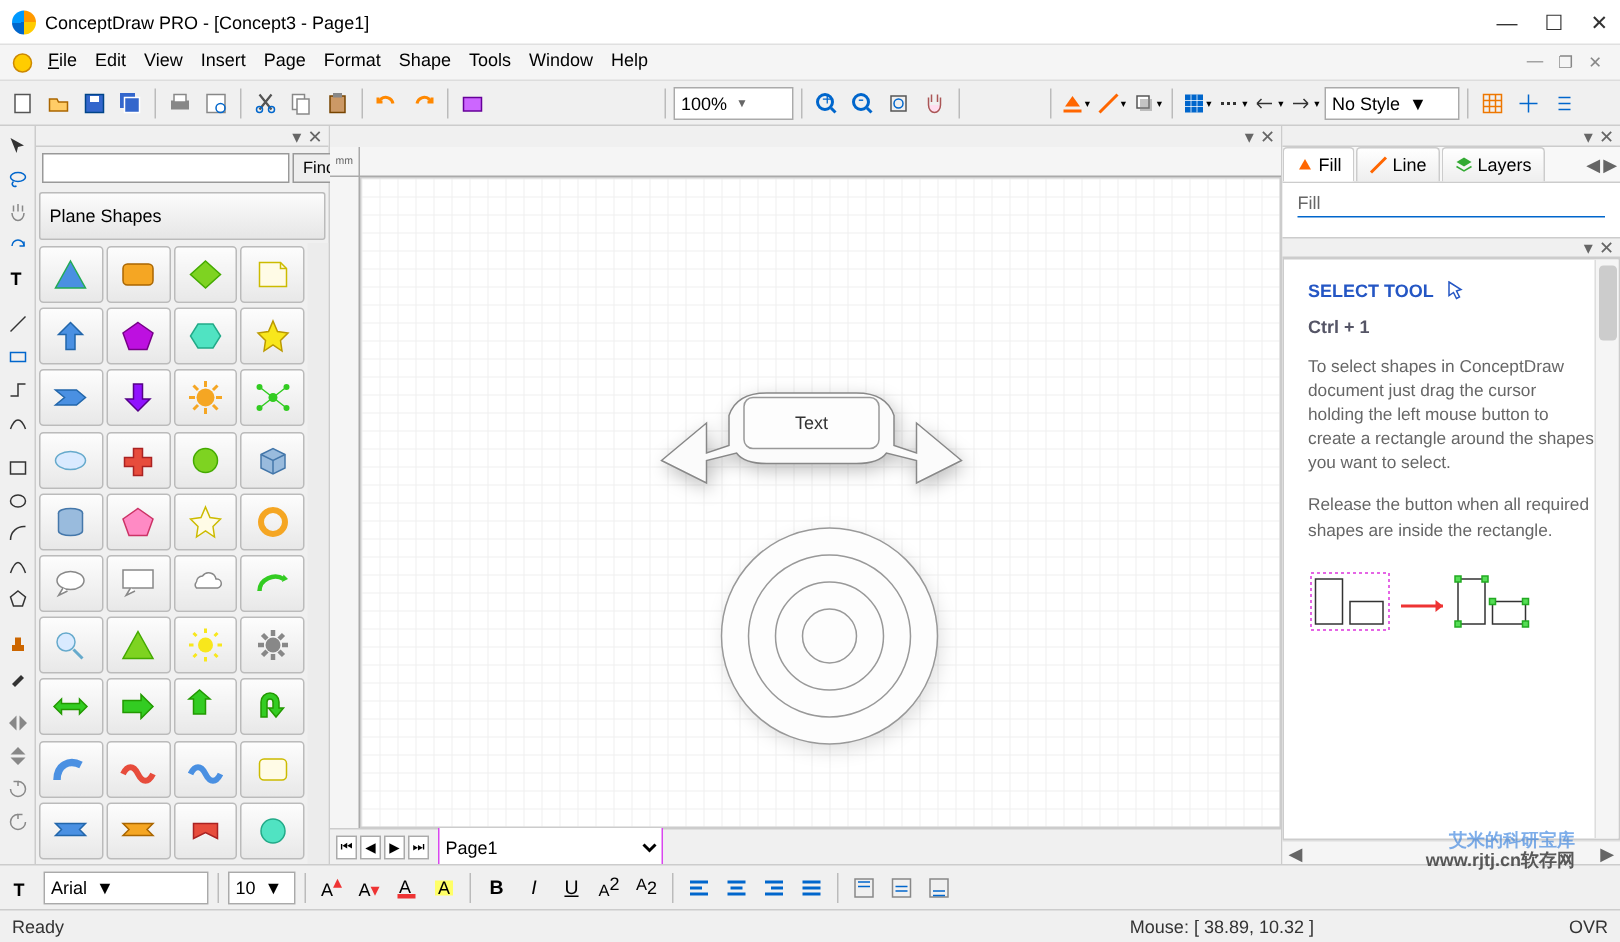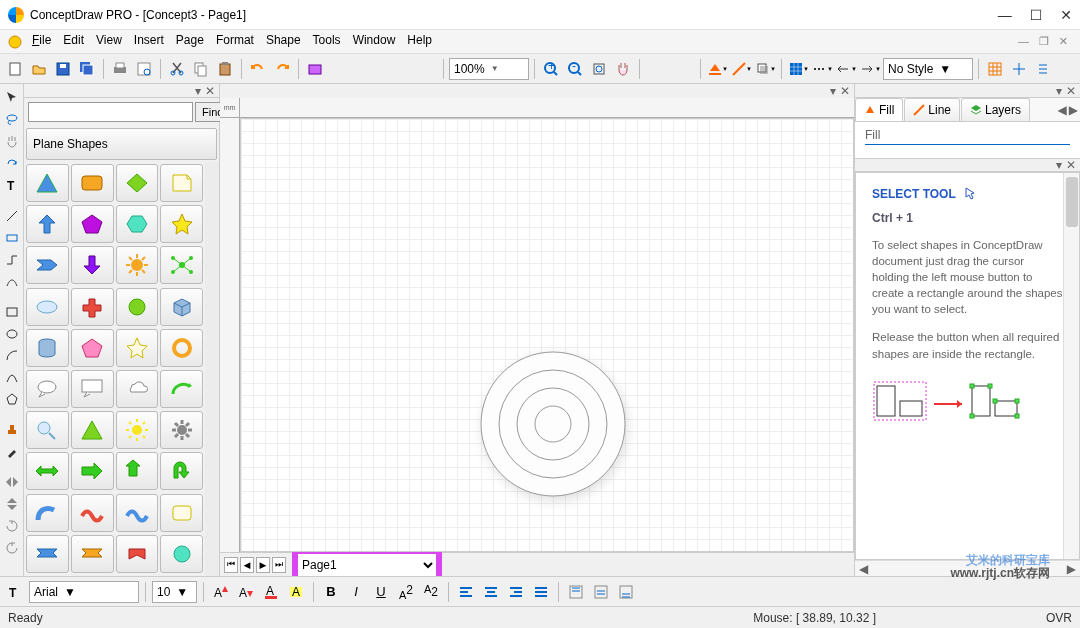--- a/index.html
+++ b/index.html
@@ -49,21 +49,21 @@
 .ruler-h { position: absolute; top: 0; left: 20px; right: 0; height: 20px; background: #f5f5f5; border-bottom: 1px solid #aaa; display:flex; align-items:flex-end; font-size:8px; color:#666; }
 .ruler-v { position: absolute; top: 20px; left: 0; width: 20px; bottom: 0; background: #f5f5f5; border-right: 1px solid #aaa; }
 .ruler-corner { position: absolute; top:0; left:0; width:20px; height:20px; background:#f5f5f5; border-right:1px solid #aaa; border-bottom:1px solid #aaa; font-size:7px; color:#666; display:flex; align-items:center; justify-content:center; }
 .canvas { position: absolute; top: 20px; left: 20px; right: 0; bottom: 0; background: #fff; background-image: linear-gradient(#eee 1px, transparent 1px), linear-gradient(90deg, #eee 1px, transparent 1px); background-size: 12px 12px; border:1px solid #ccc; }
 .banner-shape { position: absolute; left: 190px; top: 128px; width: 220px; filter: drop-shadow(2px 4px 6px rgba(0,0,0,0.25)); }
 .circles-shape { position: absolute; left: 232px; top: 225px; filter: drop-shadow(2px 4px 6px rgba(0,0,0,0.12)); }
 
 .page-tabs { height: 24px; display: flex; align-items: center; padding: 0 4px; background: #f0f0f0; border-top: 1px solid #ccc; }
 .page-tabs .nav { display: flex; gap: 2px; }
 .page-tabs .nav span { width: 14px; height: 16px; border:1px solid #aaa; background:#fff; display:flex; align-items:center; justify-content:center; font-size:9px; cursor:pointer; }
-.page-tabs select { margin-left: 6px; height: 34px; border: 6px solid #d946ef; background: #fff; min-width: 150px; }
+.page-tabs select { margin-left: 6px; height: 34px; border: 1px solid #d946ef; background: #fff; min-width: 150px; }
 
 .right-panel { width: 226px; background: #f0f0f0; border-left: 1px solid #ccc; display: flex; flex-direction: column; }
 .tabs-row { display: flex; border-bottom: 1px solid #ccc; background: #f8f8f8; align-items: center; }
 .tab { padding: 4px 8px; border: 1px solid #ccc; border-bottom: none; background: linear-gradient(#fff,#eee); margin-right: 1px; cursor: pointer; display: flex; align-items: center; gap: 3px; border-radius: 3px 3px 0 0; }
 .tab.active { background: #fff; }
 .tabs-row .scrollers { margin-left: auto; display: flex; gap: 2px; padding-right: 2px; color: #666; font-size: 9px; }
 .tabs-row .scrollers span { cursor: pointer; }
 .fill-body { padding: 6px 10px; background:#fff; height: 36px; color: #666; }
 .fill-body .line { border-bottom: 1px solid #06c; margin-top:2px; }
 
@@ -663,20 +663,27 @@
   <div class="canvas-area">
     <div class="canvas-hdr">
         <span>▾</span>
         <span>✕</span>
       </div>
     <div class="rulers">
       <div class="ruler-corner">mm</div>
       <div class="ruler-h"></div>
       <div class="ruler-v"></div>
       <div class="canvas">
+        <div class="banner-shape">
+          <svg width="220" height="80" viewBox="0 0 220 80">
+            <path d="M10 60 L40 35 L40 55 L55 50 L55 30 Q60 15 80 15 L140 15 Q160 15 165 30 L165 50 L180 55 L180 35 L210 60 L180 75 L180 60 L160 55 Q155 62 140 62 L80 62 Q65 62 60 55 L40 60 L40 75 Z" fill="#fbfbfb" stroke="#888" stroke-width="1"></path>
+            <rect x="65" y="18" width="90" height="34" rx="6" fill="#fdfdfd" stroke="#999"></rect>
+            <text x="110" y="39" text-anchor="middle" font-size="13" fill="#333">Text</text>
+          </svg>
+        </div>
         <div class="circles-shape">
           <svg width="160" height="160">
             <circle cx="80" cy="80" r="72" fill="#fdfdfd" stroke="#999"></circle>
             <circle cx="80" cy="80" r="54" fill="#fdfdfd" stroke="#999"></circle>
             <circle cx="80" cy="80" r="36" fill="#fdfdfd" stroke="#999"></circle>
             <circle cx="80" cy="80" r="18" fill="#fdfdfd" stroke="#999"></circle>
           </svg>
         </div>
       </div>
     </div>

